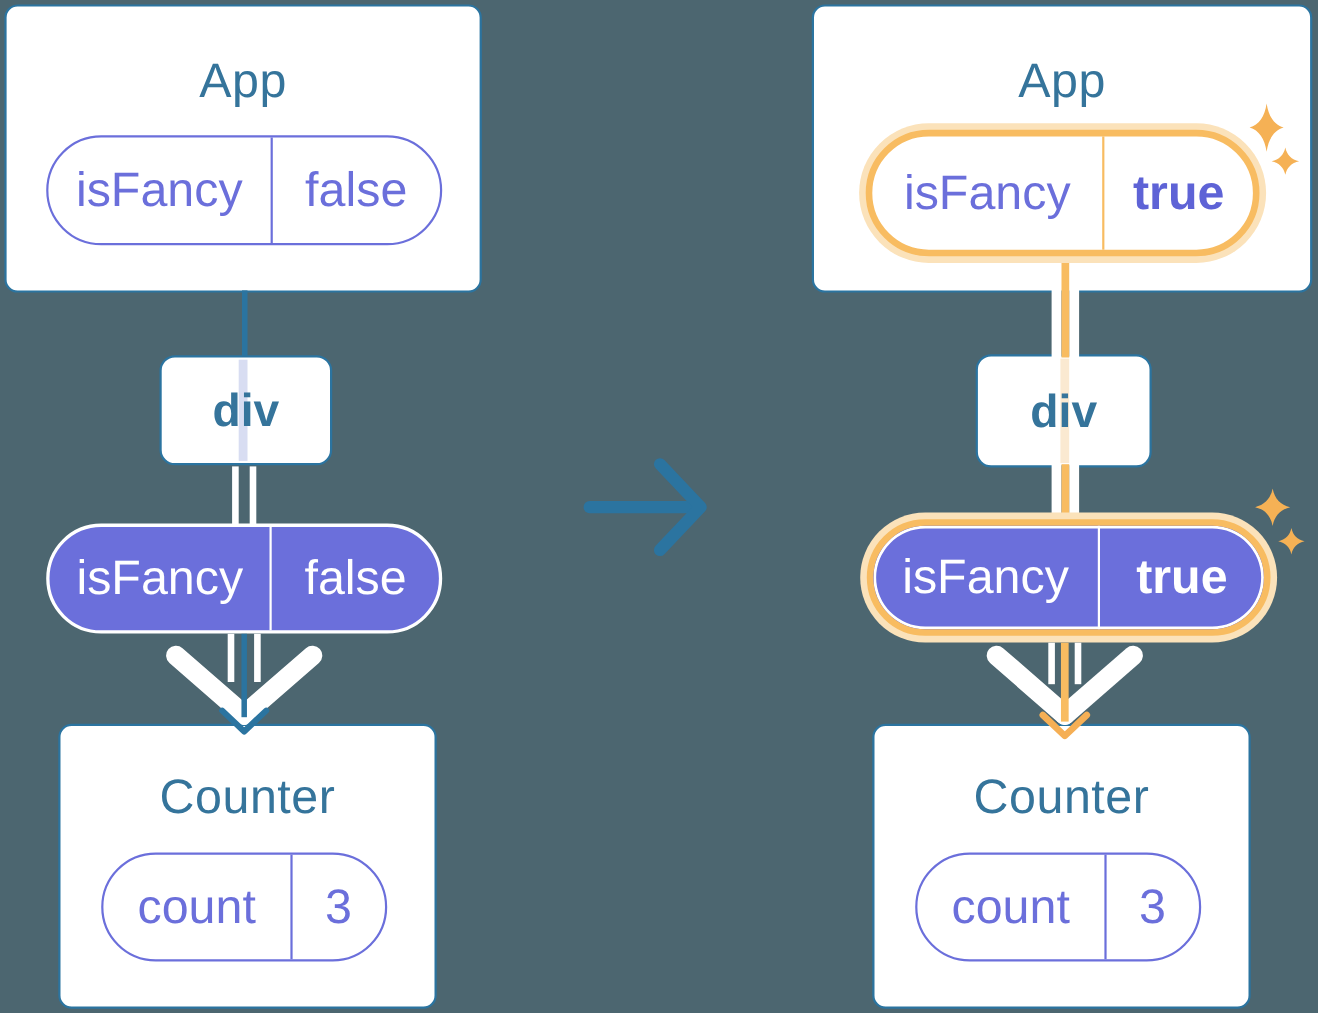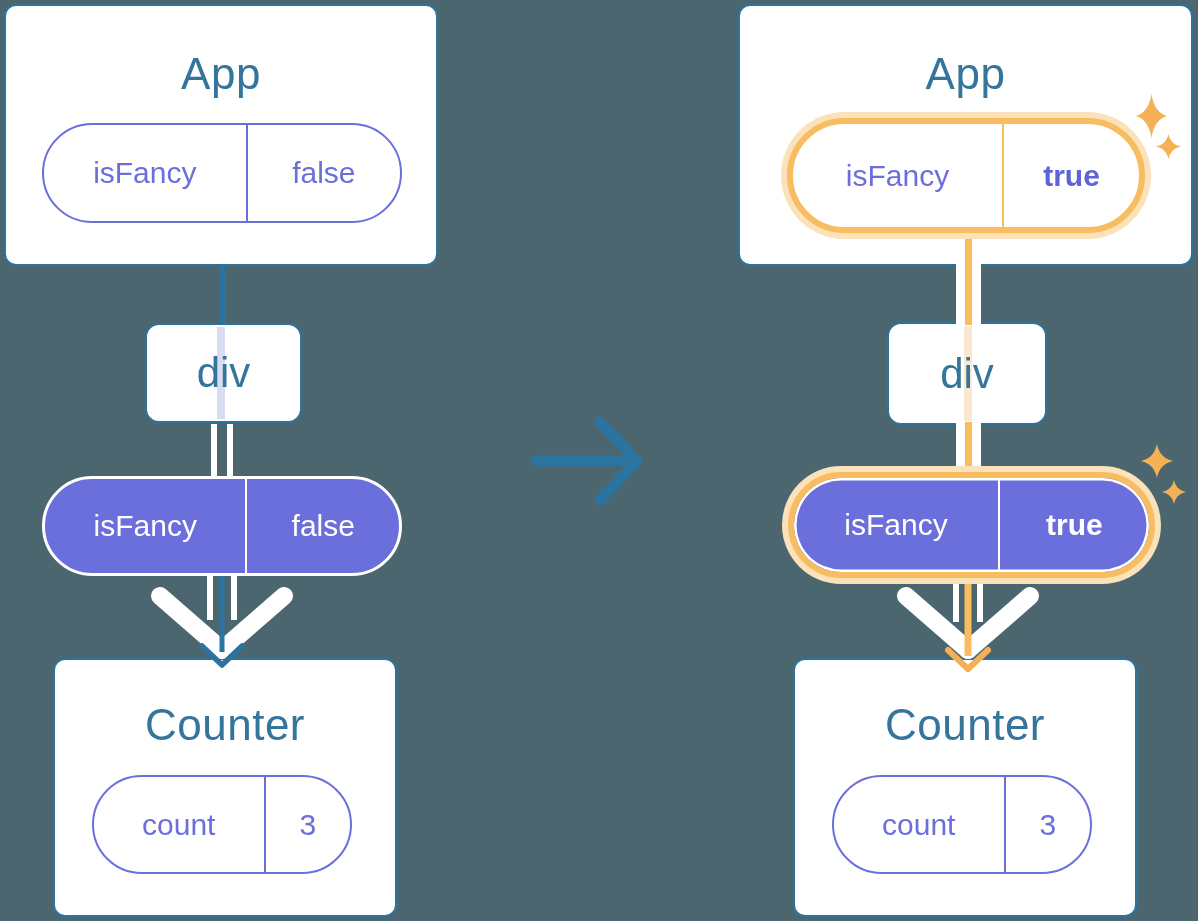--- a/index.html
+++ b/index.html
@@ -9,37 +9,37 @@
     --orange-trace:#FAE9D1; --orange-arrow:#F5AF55; --sparkle:#F5B155;
   }
   html,body{margin:0;padding:0;background:var(--background);}
   .canvas{position:relative;width:1196px;height:921px;background:var(--background);
     overflow:hidden;font-family:"Liberation Sans",sans-serif;}
   .card{position:absolute;background:var(--card-bg);border:2.5px solid var(--card-border);
     border-radius:12px;box-sizing:border-box;z-index:1;}
   .title{position:absolute;text-align:center;font-size:44px;font-weight:500;line-height:1;
     color:var(--title-text);letter-spacing:.5px;z-index:2;}
   .pill{position:absolute;display:flex;align-items:stretch;box-sizing:border-box;
-    border-radius:999px;font-size:30px;z-index:3;justify-content:space-between;}
+    border-radius:999px;font-size:44px;z-index:3;justify-content:space-between;}
   .cell{display:flex;align-items:center;justify-content:center;box-sizing:border-box;min-width:0;}
   .outline-pill{background:#fff;border:2.5px solid var(--purple);color:var(--purple);}
   .outline-pill .cell:first-child{border-right:2.5px solid var(--purple);}
   .solid-pill{background:var(--purple);border:3px solid #fff;color:#fff;}
   .solid-pill .cell:first-child{border-right:2.5px solid #fff;}
   .fancy-outline{background:#fff;border:6px solid var(--orange);color:var(--purple);
     box-shadow:0 0 0 6px var(--orange-glow);}
   .fancy-outline .cell:first-child{border-right:2.5px solid var(--orange);}
   .fancy-solid{background:var(--purple);border:6px solid var(--orange);color:#fff;
     box-shadow:0 0 0 6px var(--orange-glow), inset 0 0 0 2.5px #fff;}
   .fancy-solid .cell:first-child{border-right:2.5px solid #fff;}
   .bold-val{font-weight:700;}
   .purple-bold{color:var(--purple-bold-text);font-weight:700;}
   .vline{position:absolute;z-index:2;}
   .divbox-label{position:absolute;inset:0;display:flex;align-items:center;justify-content:center;
-    font-size:42px;font-weight:400;color:var(--title-text);z-index:2;}
+    font-size:42px;font-weight:700;color:var(--title-text);z-index:2;}
   .trace{position:absolute;top:2px;bottom:2px;width:8px;z-index:1;}
   .arrow-svg{position:absolute;z-index:4;pointer-events:none;}
   .sparkle-svg{position:absolute;z-index:5;pointer-events:none;}
   .s-white{stroke:#fff;stroke-width:18;stroke-linecap:round;fill:none;}
   .s-blue-thin{stroke:var(--card-border);stroke-width:5.5;stroke-linecap:round;stroke-linejoin:round;fill:none;}
   .s-orange-thin{stroke:var(--orange-arrow);stroke-width:6;stroke-linecap:round;stroke-linejoin:round;fill:none;}
   .s-blue-arrow{stroke:var(--card-border);stroke-width:11;stroke-linecap:round;stroke-linejoin:round;fill:none;}
   .f-white{fill:#fff;} .f-blue{fill:var(--card-border);} .f-orange{fill:var(--orange);}
   .f-sparkle{fill:var(--sparkle);}
 </style>

